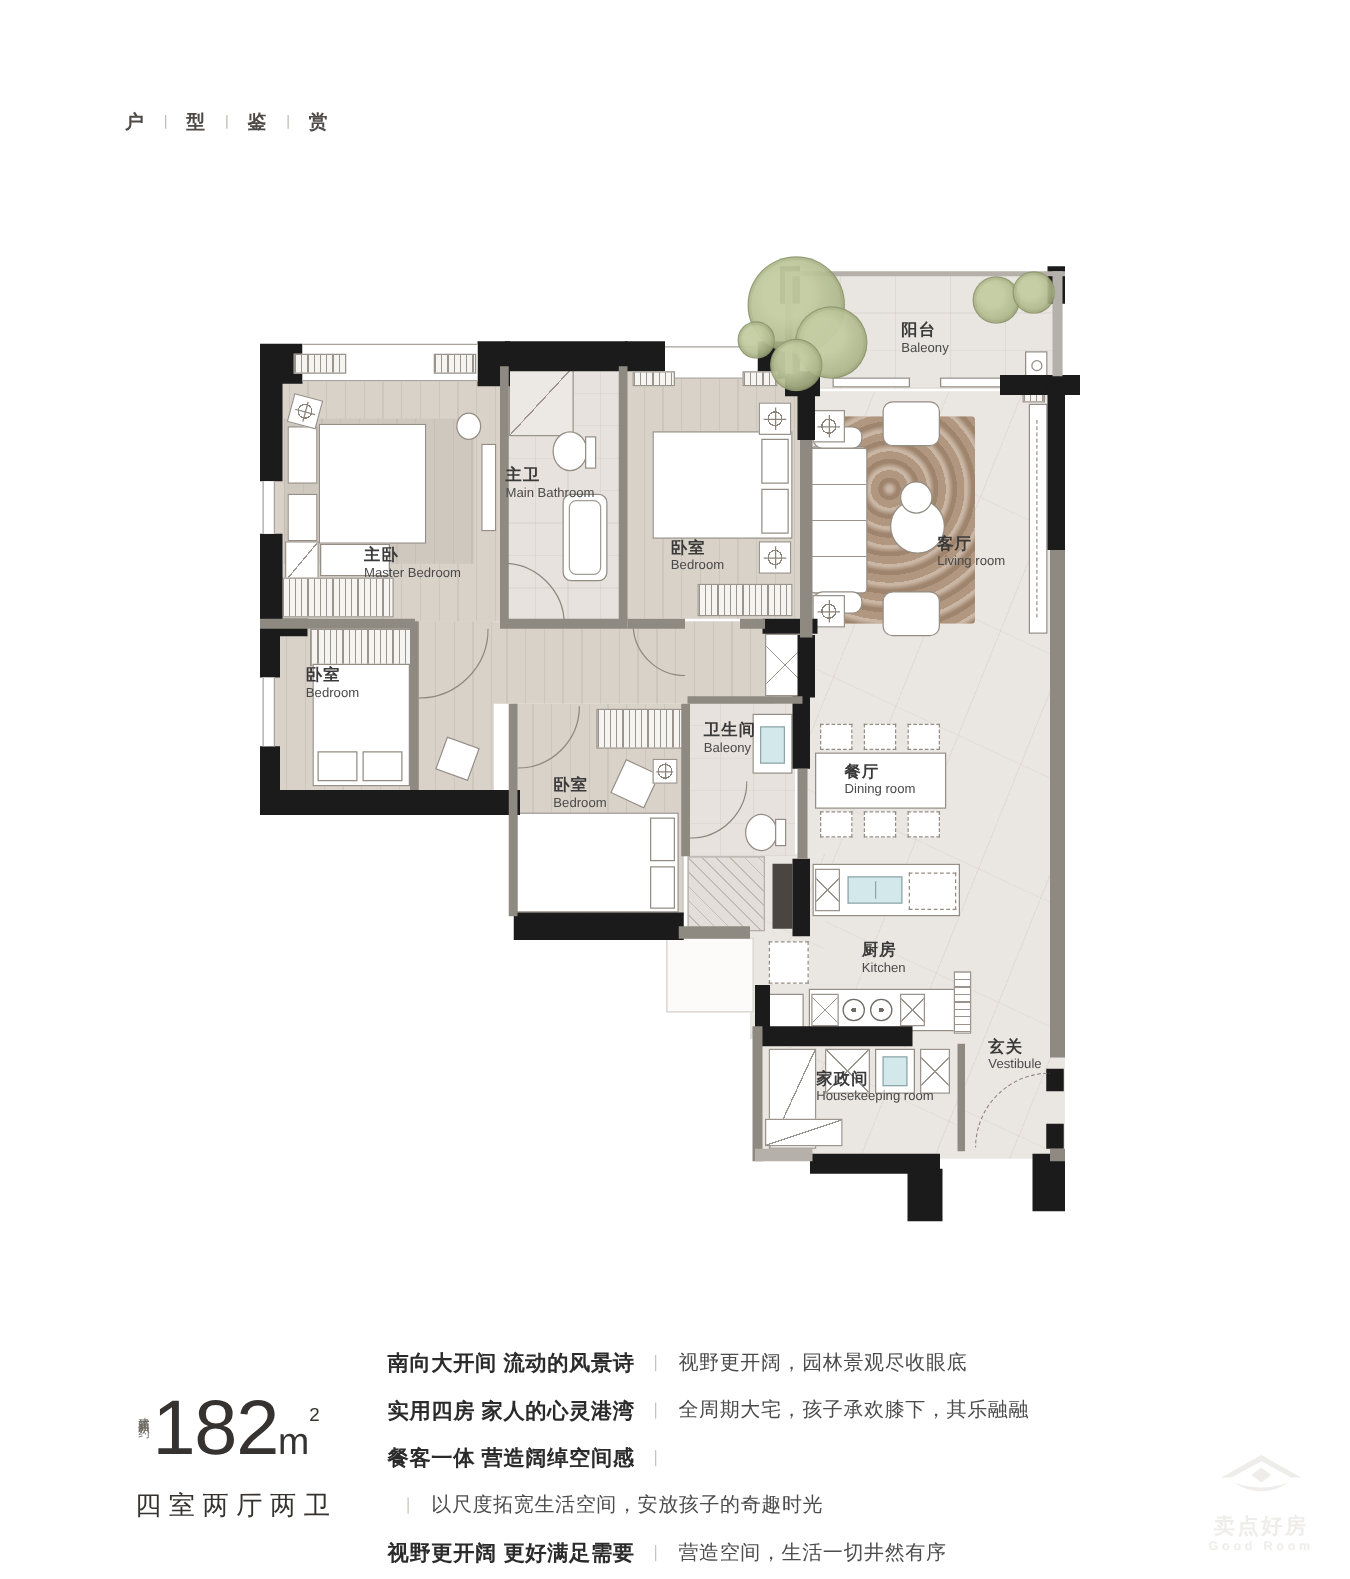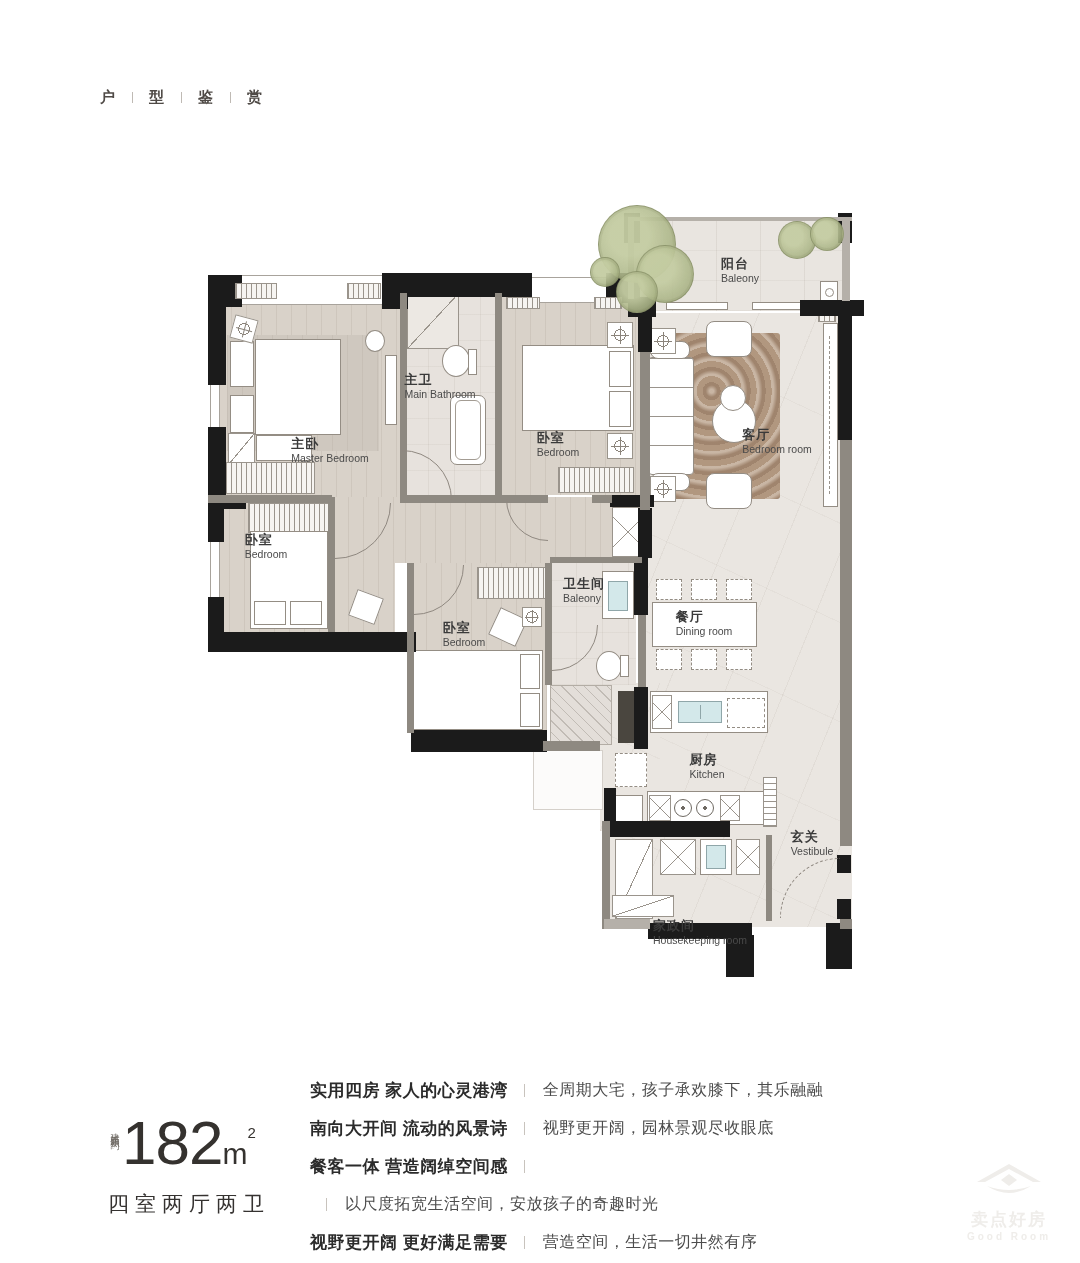--- a/index.html
+++ b/index.html
@@ -297,21 +297,21 @@
   <div class="tree" style="left:390px;top:52px;width:30px;height:30px;"></div>
   <div class="tree" style="left:578px;top:16px;width:38px;height:38px;"></div>
   <div class="tree" style="left:610px;top:12px;width:34px;height:34px;"></div>
 
   <div class="rl" style="left:540px;top:66px;">
     <span class="zh">阳台</span>
     <span class="en">Baleony</span>
   </div>
   <div class="rl" style="left:577px;top:237px;">
     <span class="zh">客厅</span>
-    <span class="en">Bedroom room</span>
+    <span class="en">Living room</span>
   </div>
   <div class="rl" style="left:130px;top:246px;">
     <span class="zh">主卧</span>
     <span class="en">Master Bedroom</span>
   </div>
   <div class="rl" style="left:229px;top:182px;margin-left:11px;">
     <span class="zh">主卫</span>
     <span class="en">Main Bathroom</span>
   </div>
   <div class="rl" style="left:358px;top:240px;">
@@ -335,42 +335,42 @@
     <span class="en">Dining room</span>
   </div>
   <div class="rl" style="left:507px;top:562px;">
     <span class="zh">厨房</span>
     <span class="en">Kitchen</span>
   </div>
   <div class="rl" style="left:612px;top:639px;">
     <span class="zh">玄关</span>
     <span class="en">Vestibule</span>
   </div>
-  <div class="rl" style="left:500px;top:728px;">
+  <div class="rl" style="left:500px;top:665px;">
     <span class="zh">家政间</span>
     <span class="en">Housekeeping  room</span>
   </div>
 </div>
 
 <div class="area-note">建筑面积约</div>
 <div class="area-num">
   <span class="v">182</span><span class="u">m</span><span class="s">2</span>
 </div>
 <div class="area-layout">四室两厅两卫</div>
 
 <div class="features">
   <div class="frow">
+    <span class="t">南向大开间 流动的风景诗</span>
+    <span class="vsep"></span>
+    <span class="d">视野更开阔，园林景观尽收眼底</span>
+  </div>
+  <div class="frow">
     <span class="t">实用四房 家人的心灵港湾</span>
     <span class="vsep"></span>
     <span class="d">全周期大宅，孩子承欢膝下，其乐融融</span>
-  </div>
-  <div class="frow">
-    <span class="t">南向大开间 流动的风景诗</span>
-    <span class="vsep"></span>
-    <span class="d">视野更开阔，园林景观尽收眼底</span>
   </div>
   <div class="frow">
     <span class="t">餐客一体 营造阔绰空间感</span>
     <span class="vsep"></span>
   </div>
   <div class="frow">
     <span class="vsep"></span>
     <span class="d">以尺度拓宽生活空间，安放孩子的奇趣时光</span>
   </div>
   <div class="frow">

